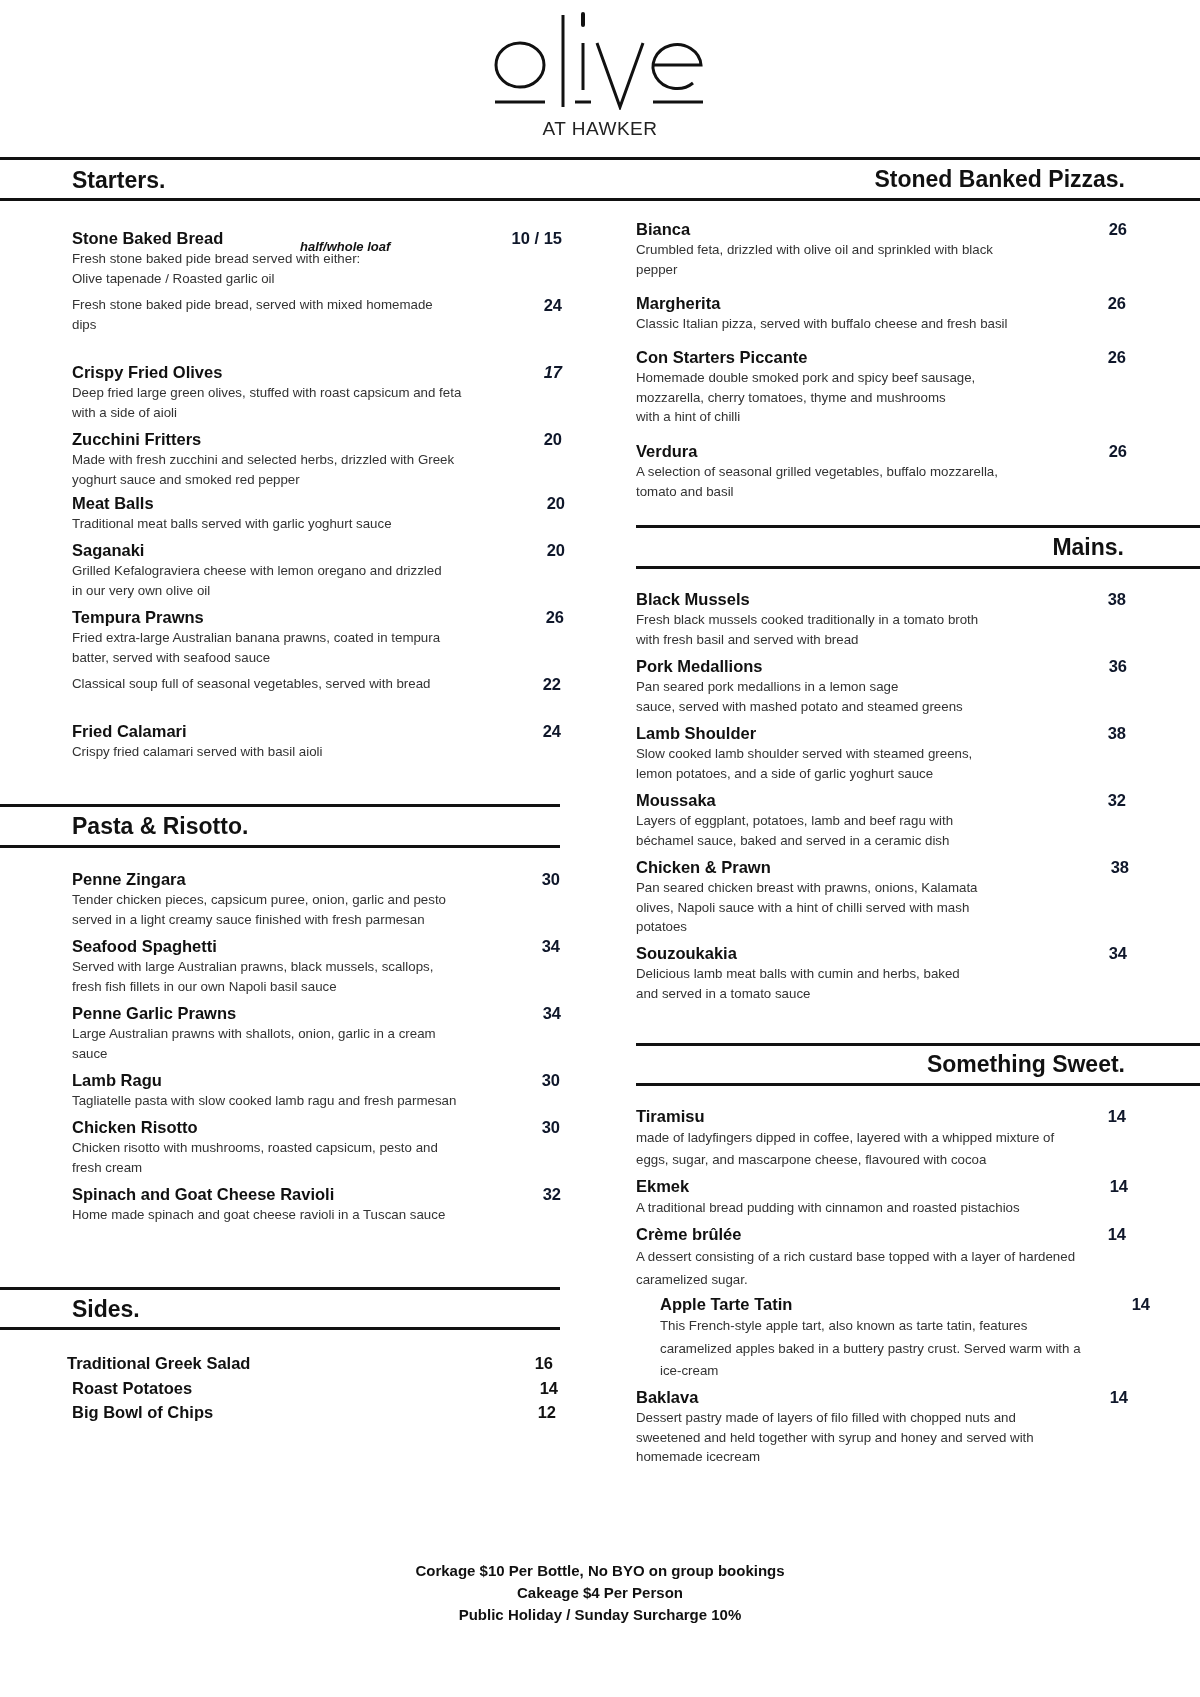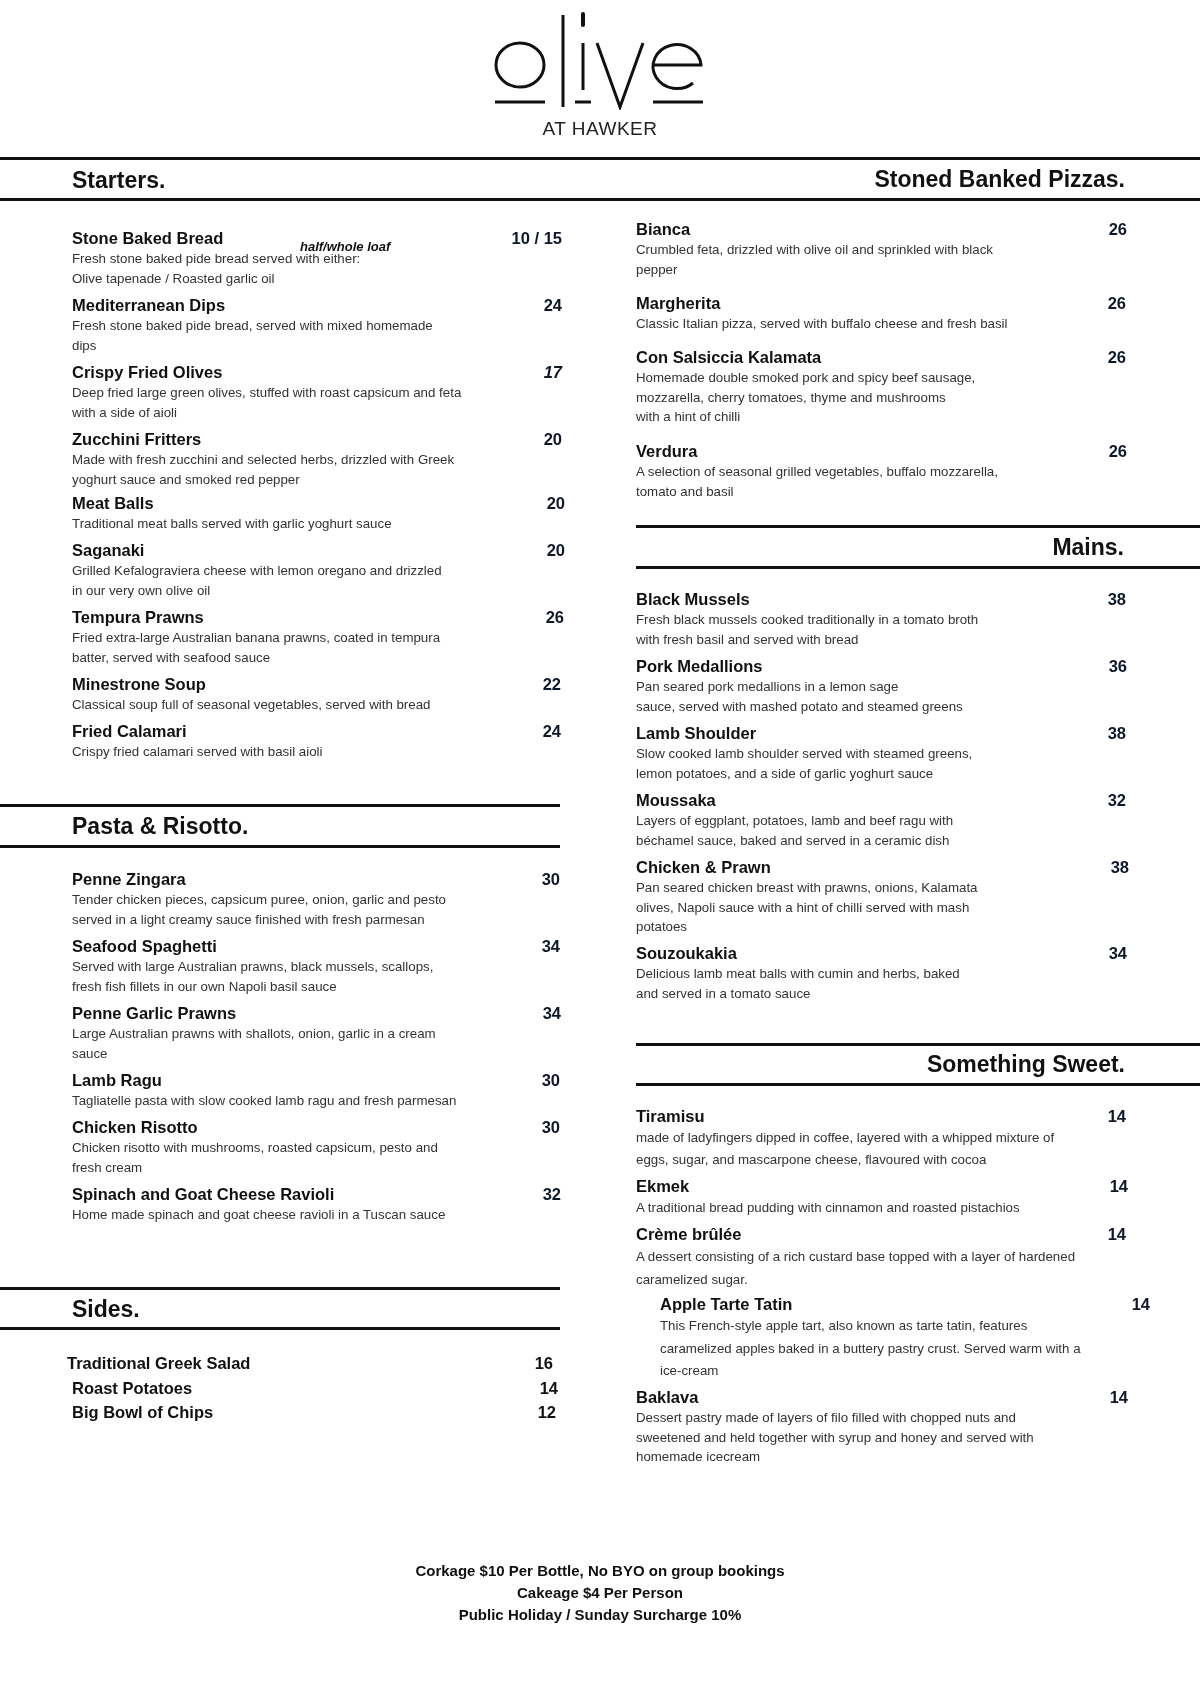--- a/index.html
+++ b/index.html
@@ -61,21 +61,20 @@
 <div class="sec-title" style="left:72px; top:166px;">Starters.</div>
 
 <div class="item" style="left:72px; top:228px; width:490px;">
   <div class="item-name">Stone Baked Bread</div>
   <div class="item-extra" style="left:228px;">half/whole loaf</div>
   <div class="item-price" style="right:0;">10 / 15</div>
   <div class="item-desc">Fresh stone baked pide bread served with either:
 Olive tapenade / Roasted garlic oil</div>
 </div>
 <div class="item" style="left:72px; top:295px; width:490px;">
-  <div class="item-name">Mediterranean Dips</div>
   <div class="item-price" style="right:0;">24</div>
   <div class="item-desc">Fresh stone baked pide bread, served with mixed homemade
 dips</div>
 </div>
 <div class="item" style="left:72px; top:362px; width:490px;">
   <div class="item-name">Crispy Fried Olives</div>
   <div class="item-price" style="right:0;font-style:italic;">17</div>
   <div class="item-desc">Deep fried large green olives, stuffed with roast capsicum and feta
 with a side of aioli</div>
 </div>
@@ -96,21 +95,20 @@
   <div class="item-desc">Grilled Kefalograviera cheese with lemon oregano and drizzled
 in our very own olive oil</div>
 </div>
 <div class="item" style="left:72px; top:607px; width:492px;">
   <div class="item-name">Tempura Prawns</div>
   <div class="item-price" style="right:0;">26</div>
   <div class="item-desc">Fried extra-large Australian banana prawns, coated in tempura
 batter, served with seafood sauce</div>
 </div>
 <div class="item" style="left:72px; top:674px; width:489px;">
-  <div class="item-name">Minestrone Soup</div>
   <div class="item-price" style="right:0;">22</div>
   <div class="item-desc">Classical soup full of seasonal vegetables, served with bread</div>
 </div>
 <div class="item" style="left:72px; top:721px; width:489px;">
   <div class="item-name">Fried Calamari</div>
   <div class="item-price" style="right:0;">24</div>
   <div class="item-desc">Crispy fried calamari served with basil aioli</div>
 </div>
 
 <div class="sec-title" style="left:72px; top:812px;">Pasta &amp; Risotto.</div>
@@ -172,21 +170,21 @@
   <div class="item-price" style="right:0;">26</div>
   <div class="item-desc">Crumbled feta, drizzled with olive oil and sprinkled with black
 pepper</div>
 </div>
 <div class="item" style="left:636px; top:293px; width:490px;">
   <div class="item-name">Margherita</div>
   <div class="item-price" style="right:0;">26</div>
   <div class="item-desc">Classic Italian pizza, served with buffalo cheese and fresh basil</div>
 </div>
 <div class="item" style="left:636px; top:347px; width:490px;">
-  <div class="item-name">Con Salsiccia Kalamata</div>
+  <div class="item-name">Con Starters Piccante</div>
   <div class="item-price" style="right:0;">26</div>
   <div class="item-desc">Homemade double smoked pork and spicy beef sausage,
 mozzarella, cherry tomatoes, thyme and mushrooms
 with a hint of chilli</div>
 </div>
 <div class="item" style="left:636px; top:441px; width:491px;">
   <div class="item-name">Verdura</div>
   <div class="item-price" style="right:0;">26</div>
   <div class="item-desc">A selection of seasonal grilled vegetables, buffalo mozzarella,
 tomato and basil</div>

